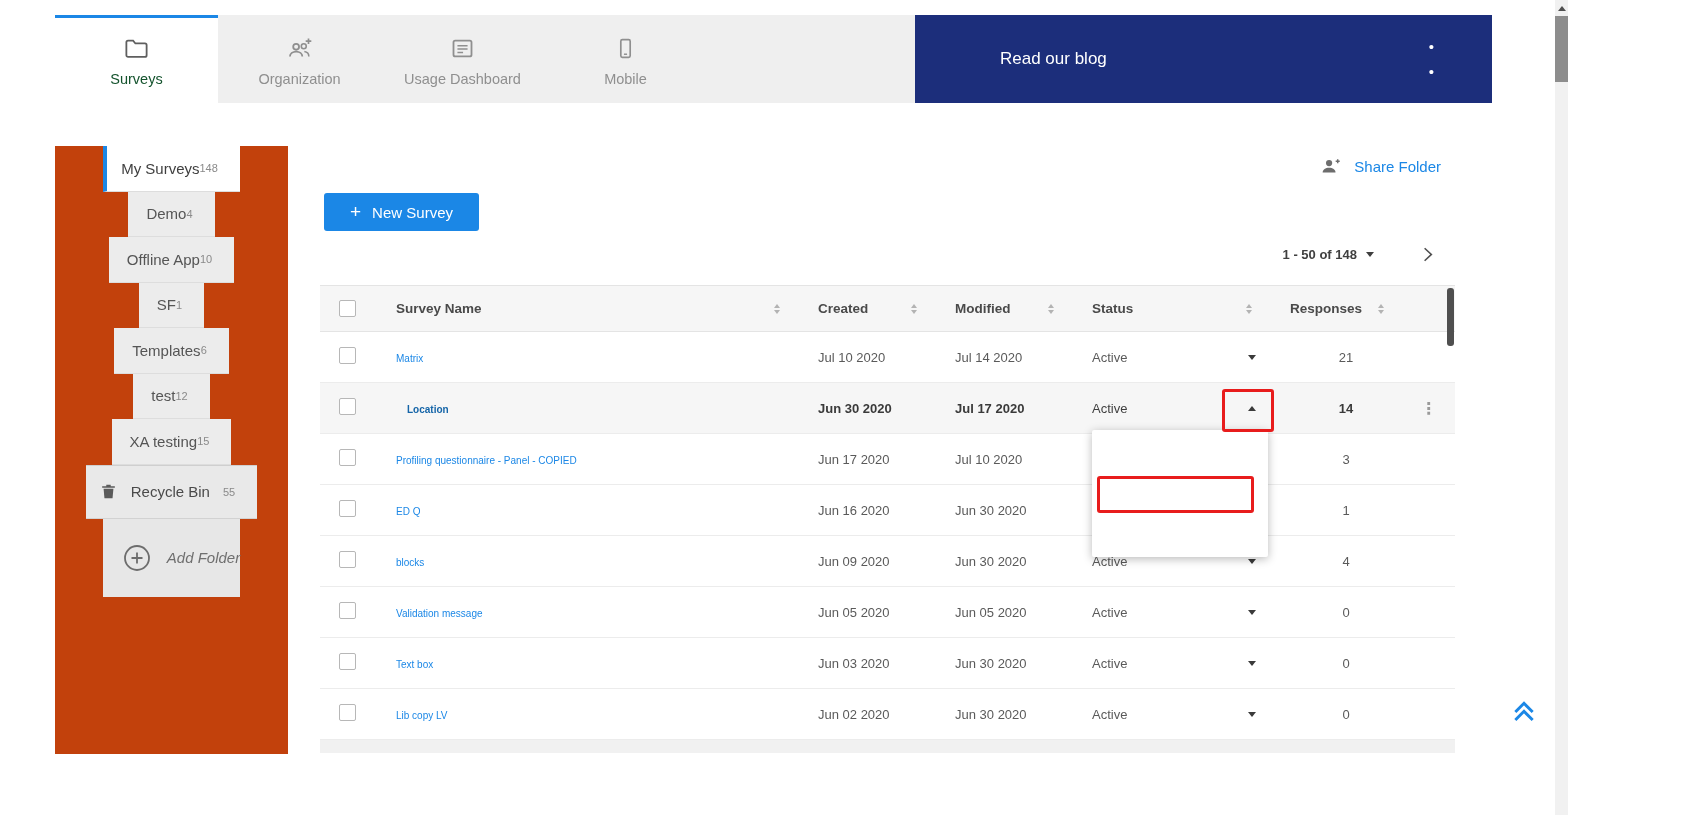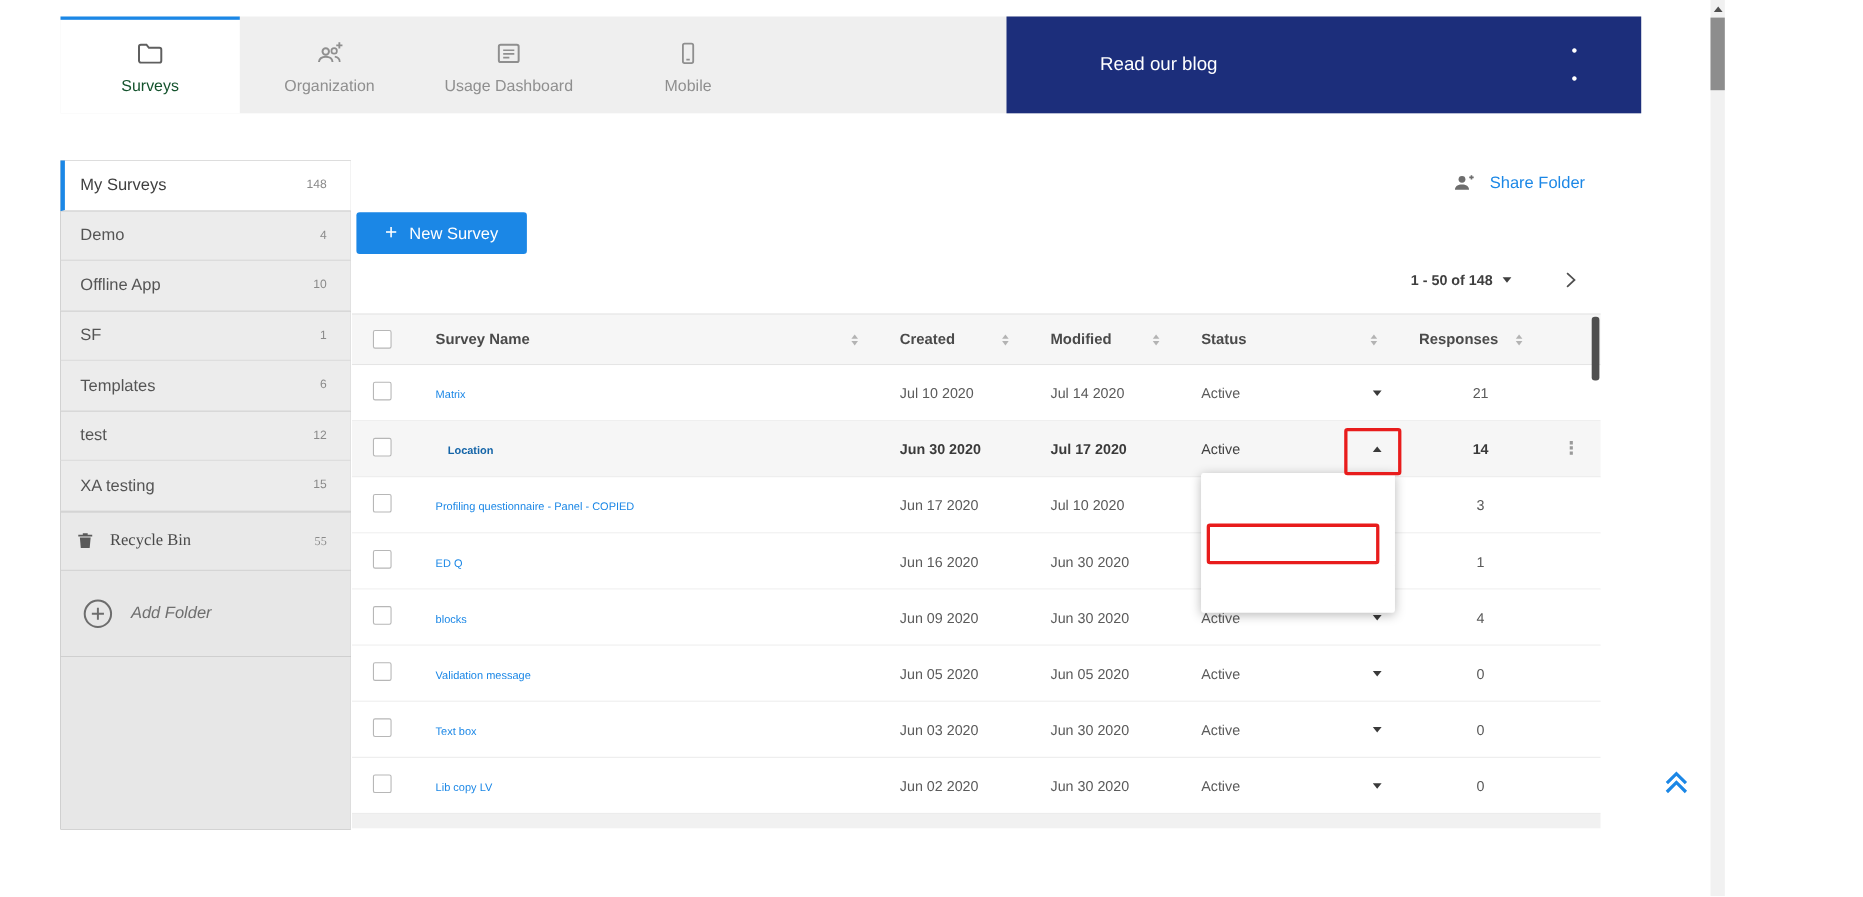--- a/index.html
+++ b/index.html
@@ -14,25 +14,25 @@
   .tab-icon{height:28px;display:flex;align-items:center;}
   .tab-label{font-size:14.5px;color:#8f8f8f;}
   .tab.active .tab-label{color:#14532d;}
   .blog-banner{flex:1;background:#1c2e7b;display:flex;align-items:center;color:#fff;cursor:pointer;}
   .blog-title{margin-left:85px;font-size:17px;}
   .blog-bullets{margin-left:auto;margin-right:58px;list-style:none;padding:0;margin-top:0;margin-bottom:0;display:flex;flex-direction:column;gap:8px;font-size:13px;}
   .blog-bullets li{display:flex;align-items:center;gap:11px;}
   .blog-bullets li::before{content:"\2022";font-size:15px;}
 
   
-  .sidebar{position:absolute;left:55px;top:146px;width:264px;height:608px;display:flex;flex-direction:column;background:#737373;}
+  .sidebar{position:absolute;left:55px;top:146px;width:233px;height:608px;display:flex;flex-direction:column;background:#c2410c;align-items:center;}
   .folder{height:45.5px;flex:0 0 45.5px;display:flex;align-items:center;padding:0 22px 0 18px;background:#ececec;border-bottom:1px solid #dddddd;cursor:pointer;box-sizing:border-box;font-size:15px;color:#555;}
   .folder.active{background:#fff;border-left:4px solid #1b87e6;padding-left:14px;color:#3f3f3f;}
   .count{margin-left:auto;font-size:11px;color:#8a8a8a;}
-  .recycle{height:54px;flex:0 0 54px;display:flex;align-items:center;gap:13px;padding:0 22px 0 13px;background:#e9e9e9;border-bottom:1px solid #d2d2d2;border-top:1px solid #cfcfcf;box-sizing:border-box;font-size:15px;color:#4a4a4a;cursor:pointer;font-family:Liberation Serif, serif;}
+  .recycle{height:54px;flex:0 0 54px;display:flex;align-items:center;gap:13px;padding:0 22px 0 13px;background:#e9e9e9;border-bottom:1px solid #d2d2d2;border-top:1px solid #cfcfcf;box-sizing:border-box;font-size:15px;color:#4a4a4a;cursor:pointer;}
   .add-folder{height:78px;flex:0 0 78px;display:flex;align-items:center;gap:16px;padding-left:20px;background:#e7e7e7;cursor:pointer;color:#6f6f6f;font-size:15px;font-style:italic;}
   .sidebar-filler{flex:1;background:#e7e7e7;}
 
   
   .main{position:absolute;left:320px;top:145px;width:1135px;}
   .main-top{height:42px;display:flex;align-items:center;justify-content:flex-end;padding-right:14px;gap:11px;}
   .share-btn{display:flex;align-items:center;gap:11px;cursor:pointer;}
   .share-label{color:#1b87e6;font-size:15px;}
   .new-survey-row{margin-top:6px;}
   .btn-new{margin-left:4px;height:38px;padding:0 26px;background:#1b87e6;color:#fff;border:none;border-radius:3px;font-size:15px;display:inline-flex;align-items:center;gap:11px;cursor:pointer;font-family:inherit;}

